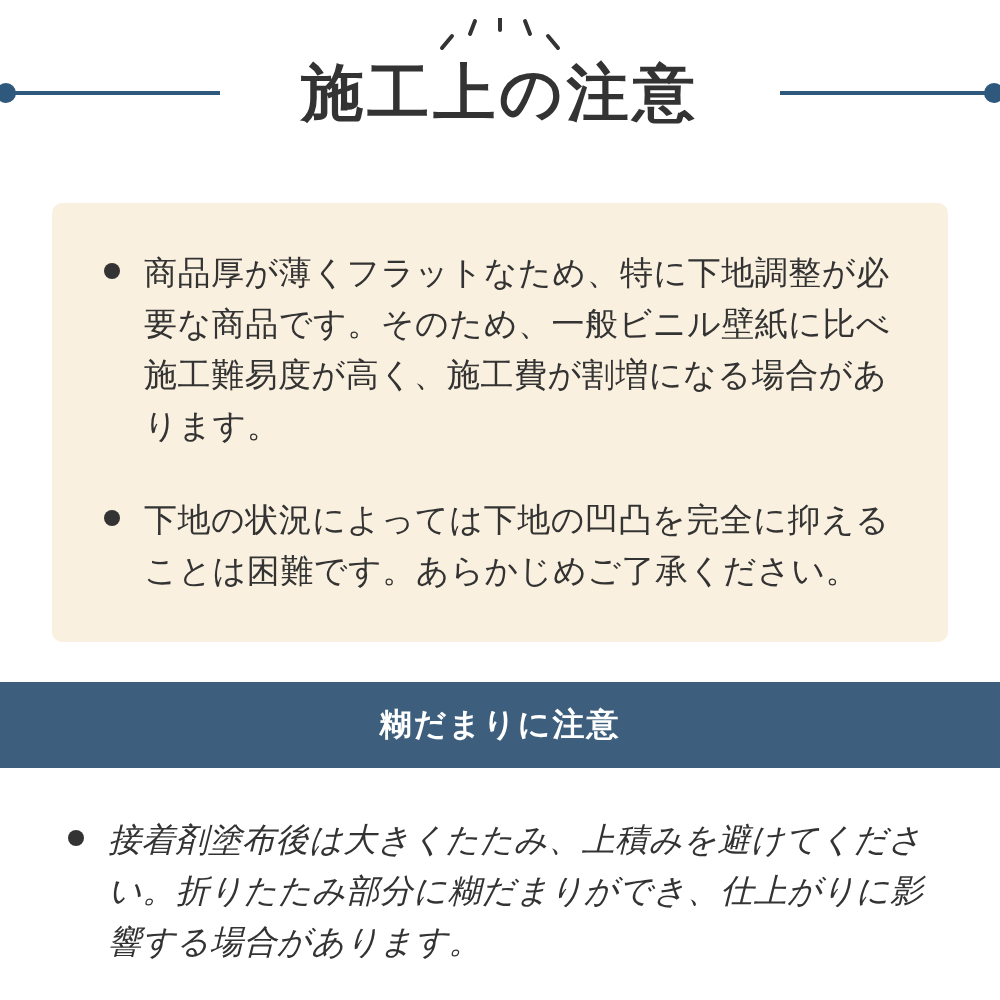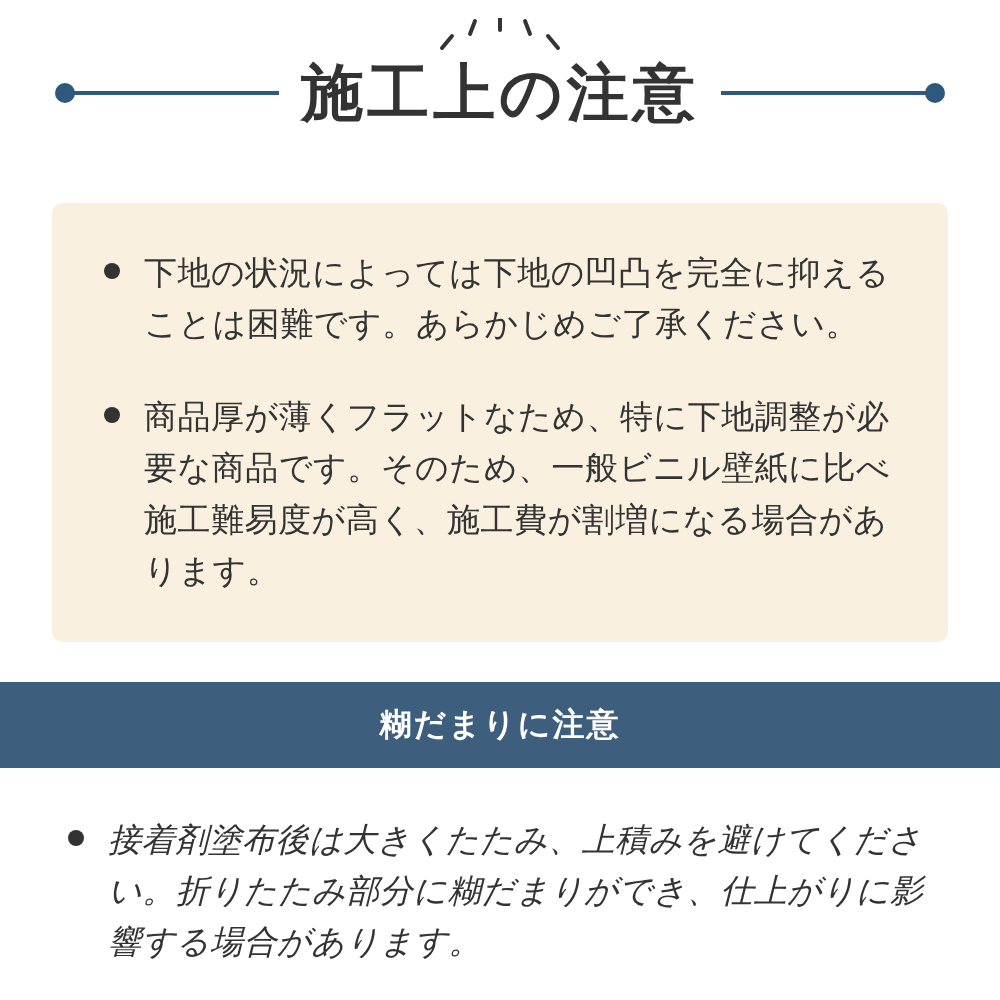--- a/index.html
+++ b/index.html
@@ -29,21 +29,21 @@
     width: 140px;
     height: 46px;
   }
   .title-row {
     position: absolute;
     top: 62px;
     left: 0;
     right: 0;
     display: flex;
     align-items: center;
-    justify-content: center;
+    justify-content: space-between;
   }
   .rule {
     height: 4px;
     background: #2f587d;
     flex: 0 0 auto;
     position: relative;
   }
   .rule.left  { width: 220px; margin-right: 22px; }
   .rule.right { width: 220px; margin-left: 22px; }
   .rule .dot {
@@ -150,25 +150,25 @@
     <div class="rule right">
       <span class="dot"></span>
     </div>
   </div>
 </div>
 
 <div class="note-card">
   <ul class="bullet-list">
     <li>
       <span class="bullet"></span>
-      <span>下地の状況によっては下地の凹凸を完全に抑えることは困難です。あらかじめご了承ください。</span>
+      <span>商品厚が薄くフラットなため、特に下地調整が必要な商品です。そのため、一般ビニル壁紙に比べ施工難易度が高く、施工費が割増になる場合があります。</span>
     </li>
     <li>
       <span class="bullet"></span>
-      <span>商品厚が薄くフラットなため、特に下地調整が必要な商品です。そのため、一般ビニル壁紙に比べ施工難易度が高く、施工費が割増になる場合があります。</span>
+      <span>下地の状況によっては下地の凹凸を完全に抑えることは困難です。あらかじめご了承ください。</span>
     </li>
   </ul>
 </div>
 
 <div class="band">
   <div class="band-title">糊だまりに注意</div>
 </div>
 
 <div class="lower">
   <ul class="bullet-list">

